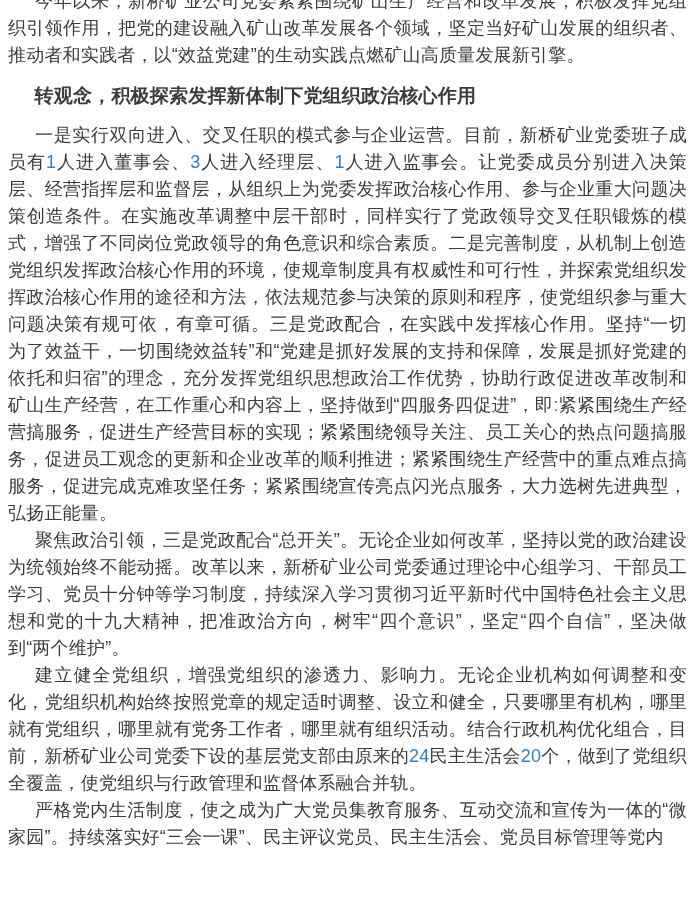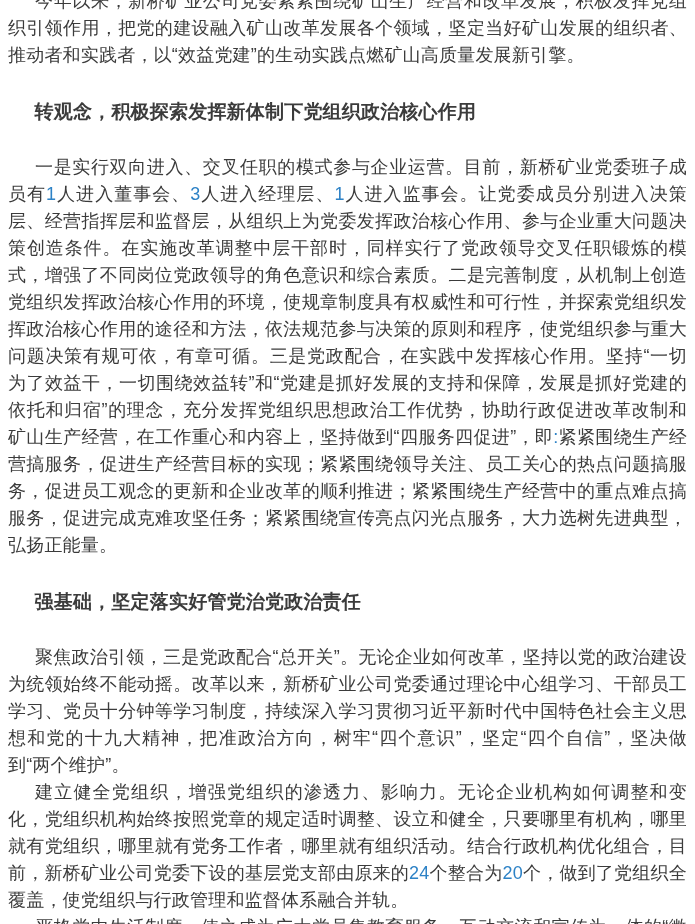--- a/index.html
+++ b/index.html
@@ -26,39 +26,38 @@
     margin: 0;
     font-size: 18px;
     line-height: 27px;
     color: var(--text-color);
     text-align: justify;
     text-indent: 1.5em;
     word-break: break-all;
     letter-spacing: 0.2px;
   }
   .heading {
-    margin: 29px 0;
+    margin: 13px 0;
     font-size: 19px;
     line-height: 27px;
     color: var(--text-color);
     font-weight: bold;
     text-indent: 1.4em;
     word-break: break-all;
     letter-spacing: 0.2px;
   }
   .accent {
     color: var(--accent-color);
   }
 </style>
 </head>
 <body>
 
 <div class="page">
   <article>
       <p class="para"><span>今年以来，新桥矿业公司党委紧紧围绕矿山生产经营和改革发展，积极发挥党组织引领作用，把党的建设融入矿山改革发展各个领域，坚定当好矿山发展的组织者、推动者和实践者，以“效益党建”的生动实践点燃矿山高质量发展新引擎。</span></p>
       <h2 class="heading"><span>转观念，积极探索发挥新体制下党组织政治核心作用</span></h2>
       <p class="para"><span>一是实行双向进入、交叉任职的模式参与企业运营。目前，新桥矿业党委班子成员有</span><span class="accent">1</span><span>人进入董事会、</span><span class="accent">3</span><span>人进入经理层、</span><span class="accent">1</span><span>人进入监事会。让党委成员分别进入决策层、经营指挥层和监督层，从组织上为党委发挥政治核心作用、参与企业重大问题决策创造条件。在实施改革调整中层干部时，同样实行了党政领导交叉任职锻炼的模式，增强了不同岗位党政领导的角色意识和综合素质。二是完善制度，从机制上创造党组织发挥政治核心作用的环境，使规章制度具有权威性和可行性，并探索党组织发挥政治核心作用的途径和方法，依法规范参与决策的原则和程序，使党组织参与重大问题决策有规可依，有章可循。三是党政配合，在实践中发挥核心作用。坚持“一切为了效益干，一切围绕效益转”和“党建是抓好发展的支持和保障，发展是抓好党建的依托和归宿”的理念，充分发挥党组织思想政治工作优势，协助行政促进改革改制和矿山生产经营，在工作重心和内容上，坚持做到“四服务四促进”，即</span><span class="accent">:</span><span>紧紧围绕生产经营搞服务，促进生产经营目标的实现；紧紧围绕领导关注、员工关心的热点问题搞服务，促进员工观念的更新和企业改革的顺利推进；紧紧围绕生产经营中的重点难点搞服务，促进完成克难攻坚任务；紧紧围绕宣传亮点闪光点服务，大力选树先进典型，弘扬正能量。</span></p>
-      <h2 class="heading"><span>强基础，坚定落实好管党治党政治责任</span></h2>
       <p class="para"><span>聚焦政治引领，三是党政配合“总开关”。无论企业如何改革，坚持以党的政治建设为统领始终不能动摇。改革以来，新桥矿业公司党委通过理论中心组学习、干部员工学习、党员十分钟等学习制度，持续深入学习贯彻习近平新时代中国特色社会主义思想和党的十九大精神，把准政治方向，树牢“四个意识”，坚定“四个自信”，坚决做到“两个维护”。</span></p>
-      <p class="para"><span>建立健全党组织，增强党组织的渗透力、影响力。无论企业机构如何调整和变化，党组织机构始终按照党章的规定适时调整、设立和健全，只要哪里有机构，哪里就有党组织，哪里就有党务工作者，哪里就有组织活动。结合行政机构优化组合，目前，新桥矿业公司党委下设的基层党支部由原来的</span><span class="accent">24</span><span>个整合为</span><span class="accent">20</span><span>个，做到了党组织全覆盖，使党组织与行政管理和监督体系融合并轨。</span></p>
+      <p class="para"><span>建立健全党组织，增强党组织的渗透力、影响力。无论企业机构如何调整和变化，党组织机构始终按照党章的规定适时调整、设立和健全，只要哪里有机构，哪里就有党组织，哪里就有党务工作者，哪里就有组织活动。结合行政机构优化组合，目前，新桥矿业公司党委下设的基层党支部由原来的</span><span class="accent">24</span><span>民主生活会</span><span class="accent">20</span><span>个，做到了党组织全覆盖，使党组织与行政管理和监督体系融合并轨。</span></p>
       <p class="para"><span>严格党内生活制度，使之成为广大党员集教育服务、互动交流和宣传为一体的“微家园”。持续落实好“三会一课”、民主评议党员、民主生活会、党员目标管理等党内</span></p>
     </article>
 </div>
 
 </body></html>

